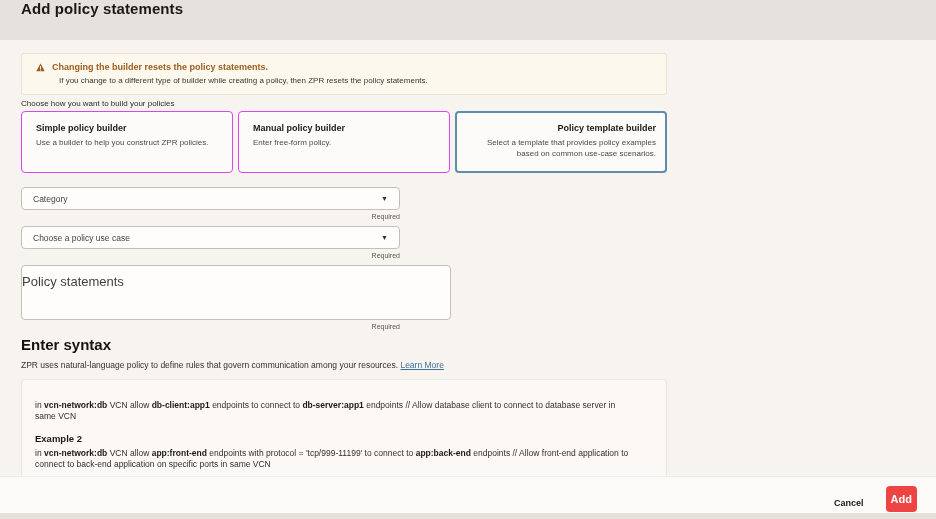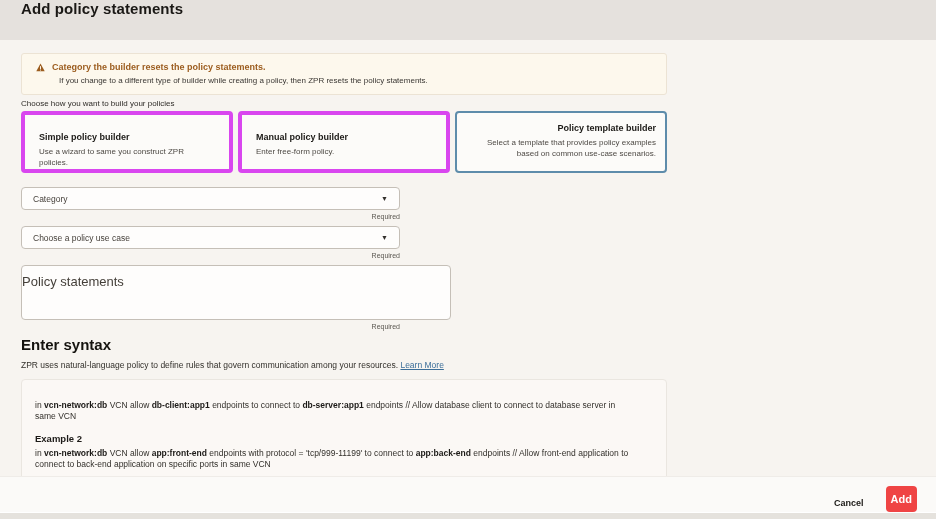--- a/index.html
+++ b/index.html
@@ -31,22 +31,22 @@
   .banner-head { display: flex; align-items: center; gap: 7px; }
   .banner-title { font-size: 9px; font-weight: bold; color: #9c5d1f; }
   .banner-desc { font-size: 8px; color: #3a3733; margin: 4px 0 0 23px; }
   .warn-icon { width: 9px; height: 9px; flex: 0 0 auto; }
 
   
   .choose-label { margin-top: 4px; font-size: 8px; color: #2e2b27; }
   .cards { margin-top: 3px; display: flex; gap: 5px; }
   .card {
     width: 212px; height: 62px; background: #fcfbf9;
-    border: 4px solid #d946ef; border-radius: 4px;
-    padding: 17px 14px; cursor: pointer;
+    border: 1px solid #d946ef; border-radius: 4px;
+    padding: 11px 14px; cursor: pointer;
   }
   .card.selected { border: 2px solid #5e8cab; padding: 10px 9px; text-align: right; }
   .card-title { font-size: 9px; font-weight: bold; color: #1c1a17; }
   .card-desc { font-size: 8px; color: #4e4a45; margin-top: 5px; line-height: 1.35; }
 
   
   .select {
     margin-top: 14px; height: 23px; background: #fefdfc;
     border: 1px solid #c5bfb7; border-radius: 4px;
     display: flex; align-items: center; justify-content: space-between;
@@ -105,31 +105,31 @@
 
   <div class="content">
 
     <div class="banner w-wide">
       <div class="banner-head">
         <svg class="warn-icon" viewBox="0 0 16 16">
           <path d="M8 1 L15.5 14.5 H0.5 Z" fill="#9c5d1f"></path>
           <rect x="7.1" y="5.6" width="1.8" height="5" fill="#fdf8ed"></rect>
           <rect x="7.1" y="11.6" width="1.8" height="1.8" fill="#fdf8ed"></rect>
         </svg>
-        <span class="banner-title">Category the builder resets the policy statements.</span>
+        <span class="banner-title">Changing the builder resets the policy statements.</span>
       </div>
       <div class="banner-desc">If you change to a different type of builder while creating a policy, then ZPR resets the policy statements.</div>
     </div>
 
     <div class="choose-label">Choose how you want to build your policies</div>
 
     <div class="cards w-wide">
       <div class="card">
         <div class="card-title">Simple policy builder</div>
-        <div class="card-desc">Use a wizard to same you construct ZPR policies.</div>
+        <div class="card-desc">Use a builder to help you construct ZPR policies.</div>
       </div>
       <div class="card">
         <div class="card-title">Manual policy builder</div>
         <div class="card-desc">Enter free-form policy.</div>
       </div>
       <div class="card selected">
         <div class="card-title">Policy template builder</div>
         <div class="card-desc">Select a template that provides policy examples based on common use-case scenarios.</div>
       </div>
     </div>

